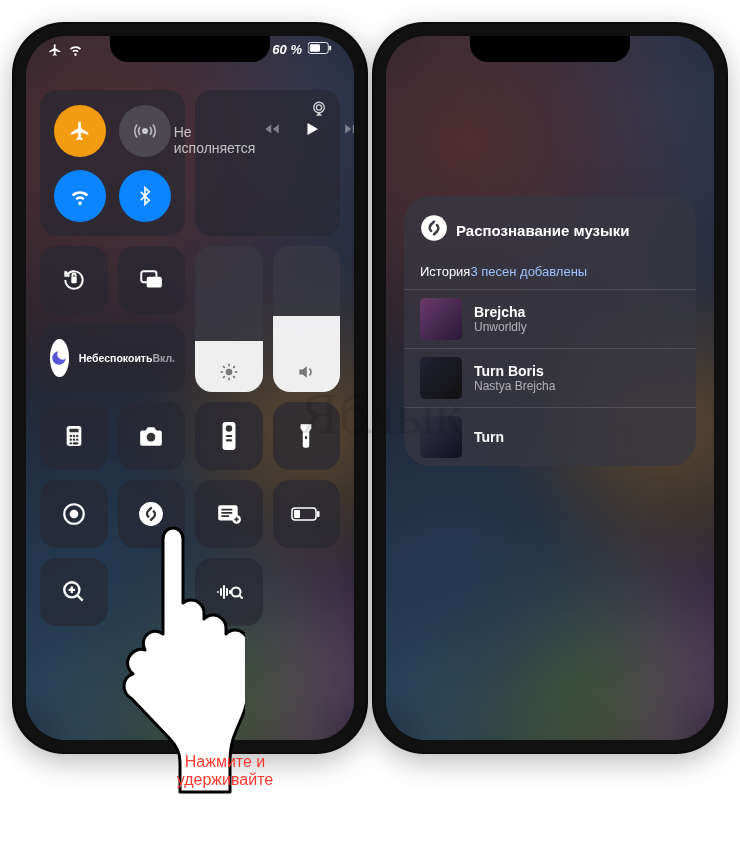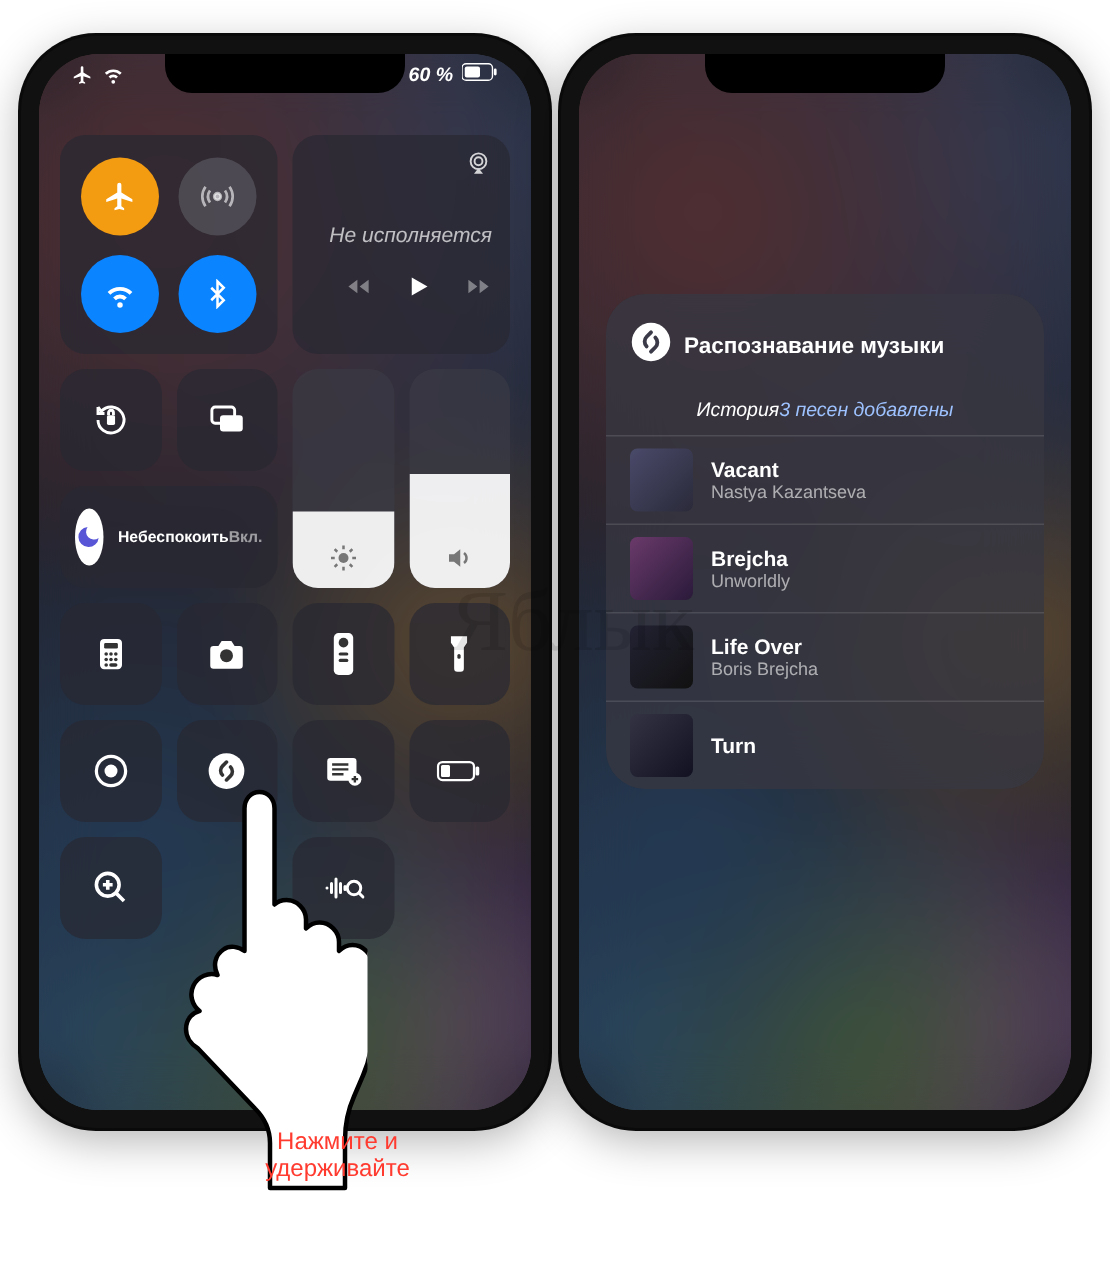--- a/index.html
+++ b/index.html
@@ -92,24 +92,23 @@
     padding: 8px;
   }
   .round-btn {
     width: 52px; height: 52px; border-radius: 50%;
     display: flex; align-items: center; justify-content: center;
     background: rgba(100,100,110,0.55);
   }
   .round-btn.orange { background: #f39c12; }
   .round-btn.blue { background: #0a84ff; }
   .media-tile {
-    flex-direction: column;
-    align-items: flex-end;
+    flex-direction: row;
+    align-items: flex-start;
     padding: 12px;
-    font-style: italic;
   }
   .media-tile .airplay-ico { position: absolute; top: 10px; right: 12px; opacity: .8; }
   .media-tile .np-text { margin-top: 22px; color: rgba(255,255,255,0.7); font-size: 14px; }
   .media-controls { display: flex; gap: 22px; align-items: center; margin-top: 18px; padding-left: 8px;}
   .dnd-tile {
     display: flex; align-items: center; justify-content: flex-start;
     padding: 0 10px; gap: 10px;
   }
   .dnd-tile .txt { display: flex; flex-direction: row; font-size: 10.5px; line-height: 1.15; font-weight: bold; }
   .dnd-tile .on { color: rgba(255,255,255,0.55); }
@@ -135,24 +134,23 @@
     border-radius: 26px;
     padding: 18px 0 0 0;
     color: #fff;
     display: flex; flex-direction: column;
     max-height: 370px;
     overflow: hidden;
   }
   .shazam-head { display: flex; flex-direction: row; align-items: center; gap: 8px; padding: 0 16px 14px 16px;}
   .shazam-title { font-size: 15px; font-weight: 600; }
   .hist-row {
-    display: flex; justify-content: center;
+    display: flex; justify-content: flex-start;
     padding: 4px 16px 10px 16px;
     font-size: 13px;
-    font-style: italic;
   }
   .hist-row .hist { color: #fff; }
   .hist-row .added { color: #9dc2ff; }
   .song {
     display: flex; align-items: center; gap: 12px;
     padding: 8px 16px;
     border-top: 0.5px solid rgba(255,255,255,0.12);
   }
   .song:first-of-type { border-top: 0.5px solid rgba(255,255,255,0.12); }
   .art {
@@ -438,38 +436,31 @@
               </svg>
           </span>
           <div class="shazam-title">Распознавание музыки</div>
         </div>
         <div class="hist-row">
           <span class="hist">История</span>
           <span class="added">3 песен добавлены</span>
         </div>
 
         <div class="song">
-          <div class="art"></div>
-          <div class="meta">
-            <span class="t">Vacant</span>
-            <span class="a">Nastya Kazantseva</span>
-          </div>
-        </div>
-        <div class="song">
           <div class="art" style="background:linear-gradient(135deg,#6a3a6a,#2a1a3a);"></div>
           <div class="meta">
             <span class="t">Brejcha</span>
             <span class="a">Unworldly</span>
           </div>
         </div>
         <div class="song">
           <div class="art" style="background:linear-gradient(135deg,#223,#111);"></div>
           <div class="meta">
-            <span class="t">Life Over</span>
-            <span class="a">Boris Brejcha</span>
+            <span class="t">Turn Boris</span>
+            <span class="a">Nastya Brejcha</span>
           </div>
         </div>
         <div class="song">
           <div class="art" style="background:linear-gradient(135deg,#334,#112);"></div>
           <div class="meta">
             <span class="t">Turn</span>
             <span class="a"></span>
           </div>
         </div>
       </div>

